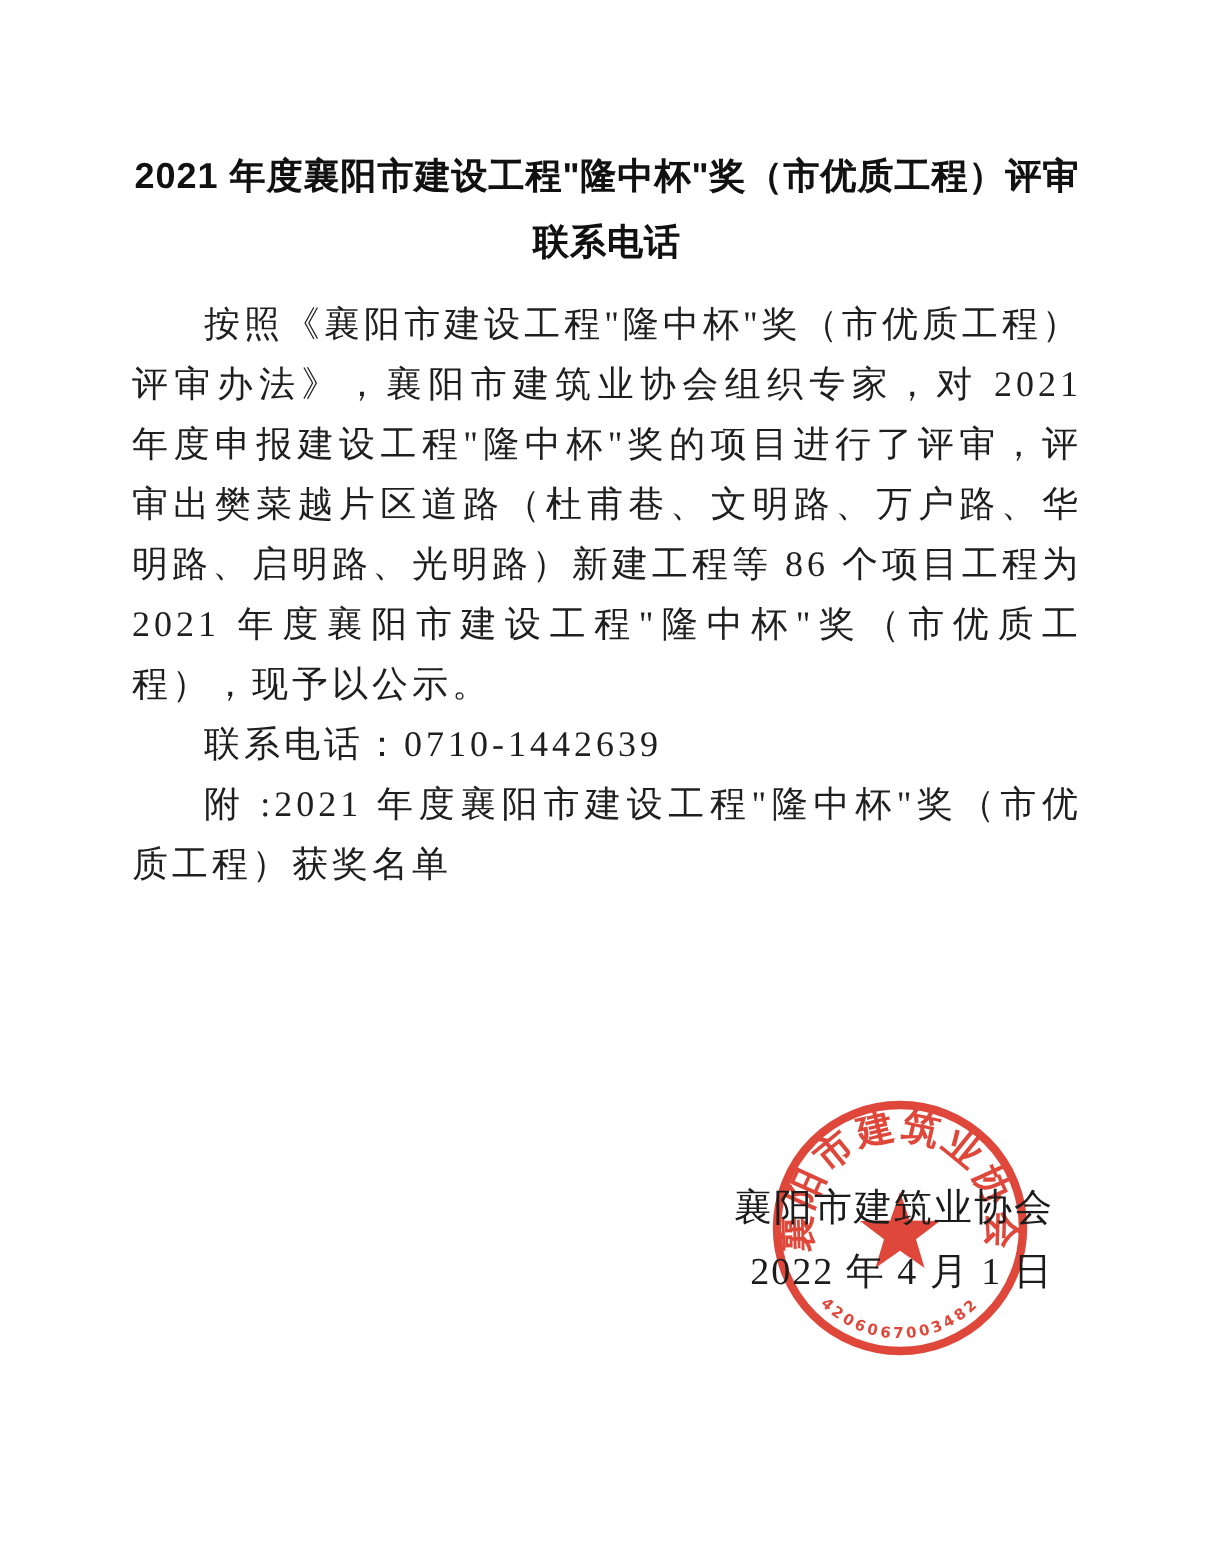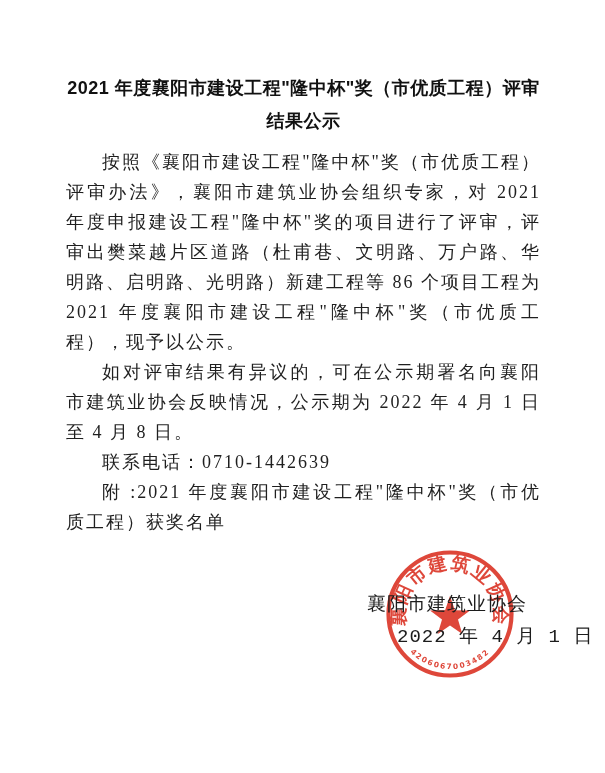--- a/index.html
+++ b/index.html
@@ -44,42 +44,41 @@
     position: absolute;
     width: 170px;
     text-align: center;
     font-size: 19px;
     letter-spacing: 1px;
     color: #1c1c1c;
     z-index: 2;
     white-space: nowrap;
   }
   .signature-org { left: 362px; top: 591px; }
-  .signature-date { left: 397px; top: 623px; font-family: Liberation Mono, monospace; }
+  .signature-date { left: 366px; top: 623px; }
   .seal {
     position: absolute;
     left: 382px;
     top: 547px;
     z-index: 1;
     opacity: 0.93;
   }
 </style>
 </head>
 <body>
 
 <div class="page">
 
   <div class="content">
     <div class="doc-title">
       <div>2021 年度襄阳市建设工程"隆中杯"奖（市优质工程）评审</div>
-      <div>结果公示</div>
+      <div>联系电话</div>
     </div>
     <div class="body-text">
       <p>按照《襄阳市建设工程"隆中杯"奖（市优质工程）评审办法》，襄阳市建筑业协会组织专家，对 2021 年度申报建设工程"隆中杯"奖的项目进行了评审，评审出樊菜越片区道路（杜甫巷、文明路、万户路、华明路、启明路、光明路）新建工程等 86 个项目工程为 2021 年度襄阳市建设工程"隆中杯"奖（市优质工程），现予以公示。</p>
-      <p>如对评审结果有异议的，可在公示期署名向襄阳市建筑业协会反映情况，公示期为 2022 年 4 月 1 日至 4 月 8 日。</p>
       <p>联系电话：0710-1442639</p>
       <p>附 :2021 年度襄阳市建设工程"隆中杯"奖（市优质工程）获奖名单</p>
     </div>
   </div>
 
   <svg class="seal" width="136" height="134" viewBox="0 0 136 134" xmlns="http://www.w3.org/2000/svg">
     <circle cx="68" cy="67" r="61.5" fill="none" stroke="#dc3a2c" stroke-width="4.2"></circle>
     <path id="sealTopArc" d="M 28,88 A 45,45 0 1 1 108,88" fill="none"></path>
     <path id="sealBottomArc" d="M 20,94 A 55,55 0 0 0 116,94" fill="none"></path>
     <text font-size="18.5" font-weight="bold" fill="#dc3a2c" font-family="Liberation Serif, DejaVu Serif, serif" letter-spacing="2">

